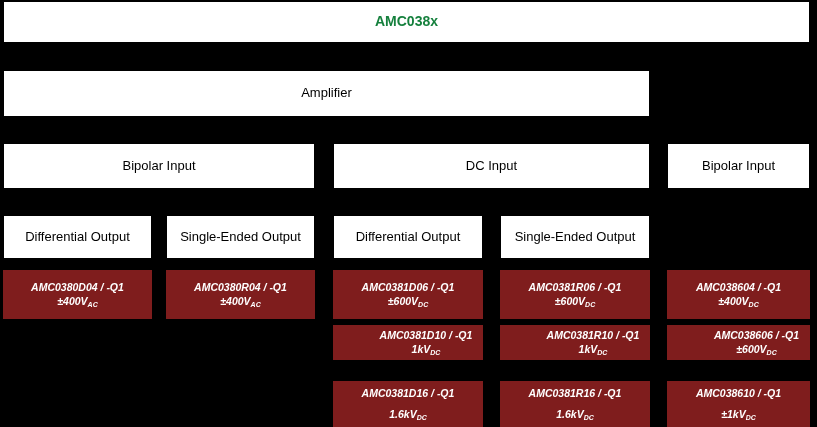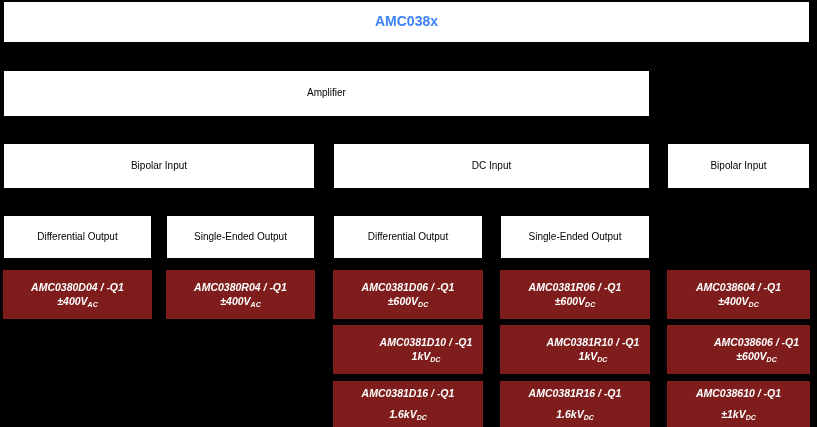--- a/index.html
+++ b/index.html
@@ -29,27 +29,27 @@
     justify-content: center;
     text-align: center;
     line-height: 1.25;
   }
 
   
   .white-box {
     background: #ffffff;
     border: 1px solid #000000;
     color: #000000;
-    font-size: 10px;
+    font-size: 13px;
     font-weight: normal;
   }
   .title-box {
     background: #ffffff;
     border: 1px solid #000000;
-    color: #3b82f6;
+    color: #15803d;
     font-size: 14px;
     font-weight: bold;
   }
 
   
   .blue-box {
     background: #7f1d1d;
     border: none;
     color: #ffffff;
     font-size: 10.5px;
@@ -78,21 +78,21 @@
   .c34   { left: 333px; width: 317px; }  
   .c1234 { left: 3px;   width: 647px; }  
   .cfull { left: 3px;   width: 807px; }  
 
   
   .r-title  { top: 1px;   height: 42px; }
   .r-amp    { top: 70px;  height: 47px; }
   .r-input  { top: 143px; height: 46px; }
   .r-output { top: 215px; height: 44px; }
   .r-p1     { top: 270px; height: 49px; }
-  .r-p2     { top: 325px; height: 49px; padding-left: 36px; }
+  .r-p2     { top: 325px; height: 35px; padding-left: 36px; }
   .r-p3     { top: 381px; height: 46px; gap: 8px; }
 </style>
 </head>
 <body>
 
 <div id="diagram">
 
   <div class="cell title-box cfull r-title">
     <span>AMC038x</span>
   </div>

